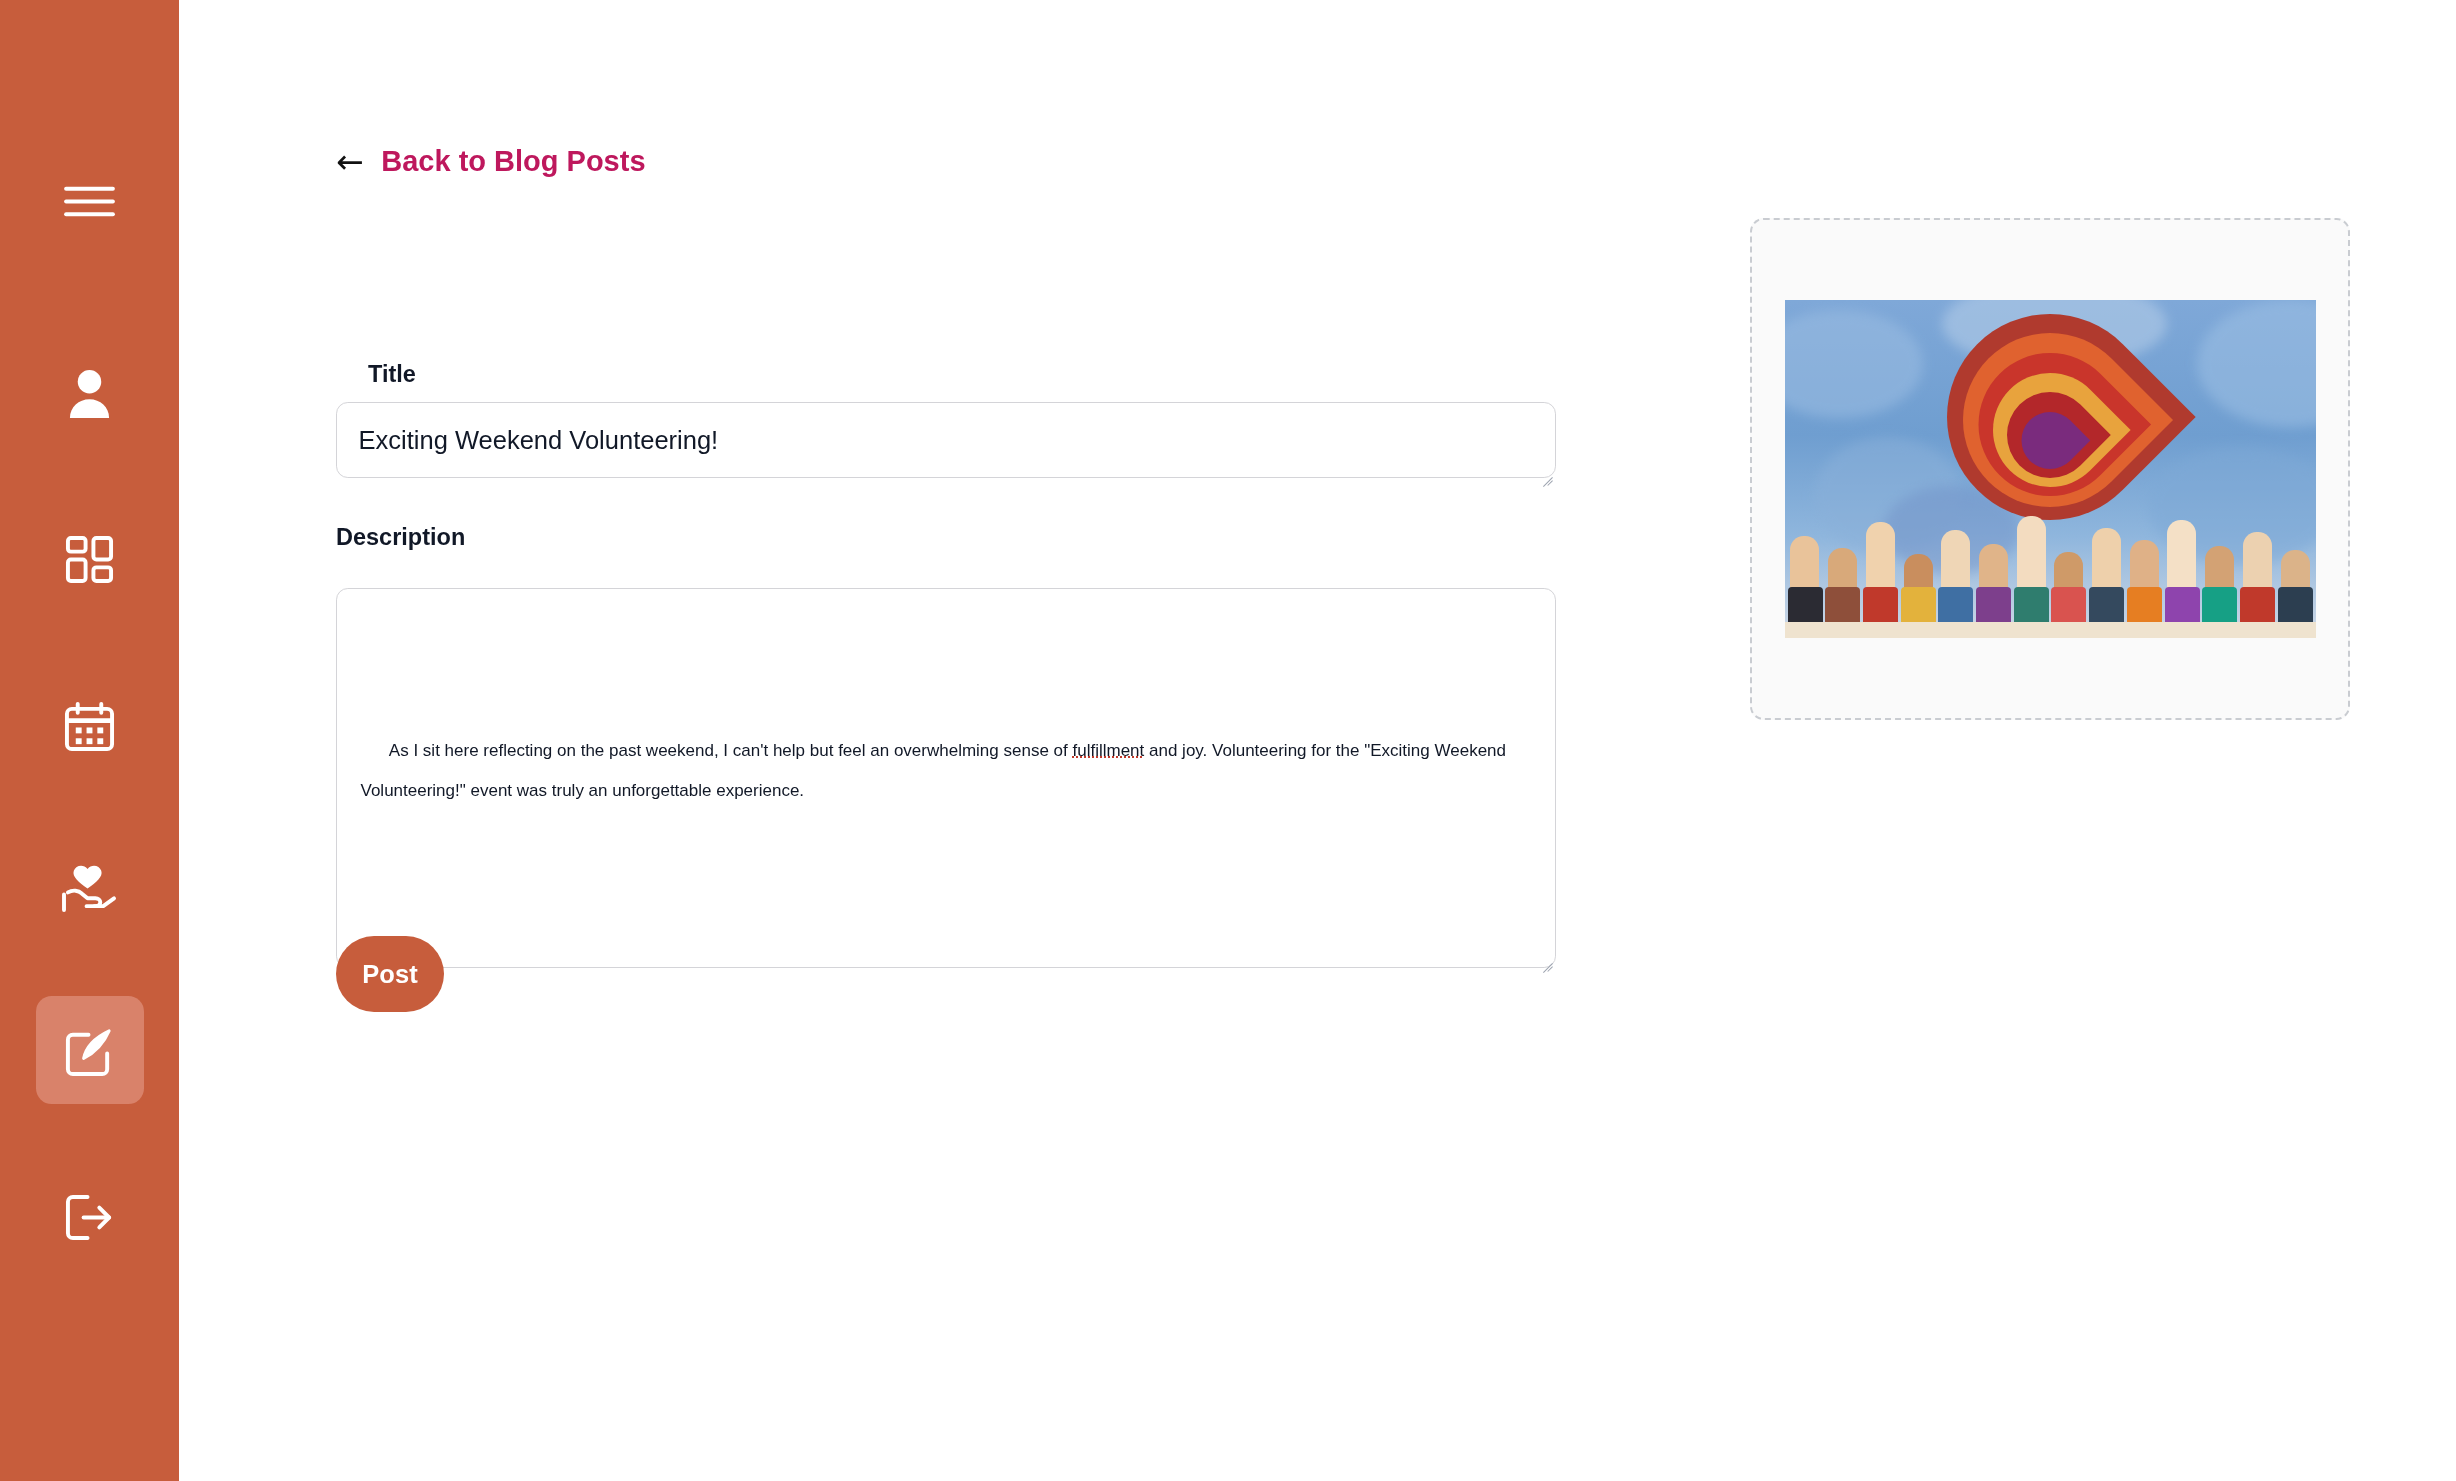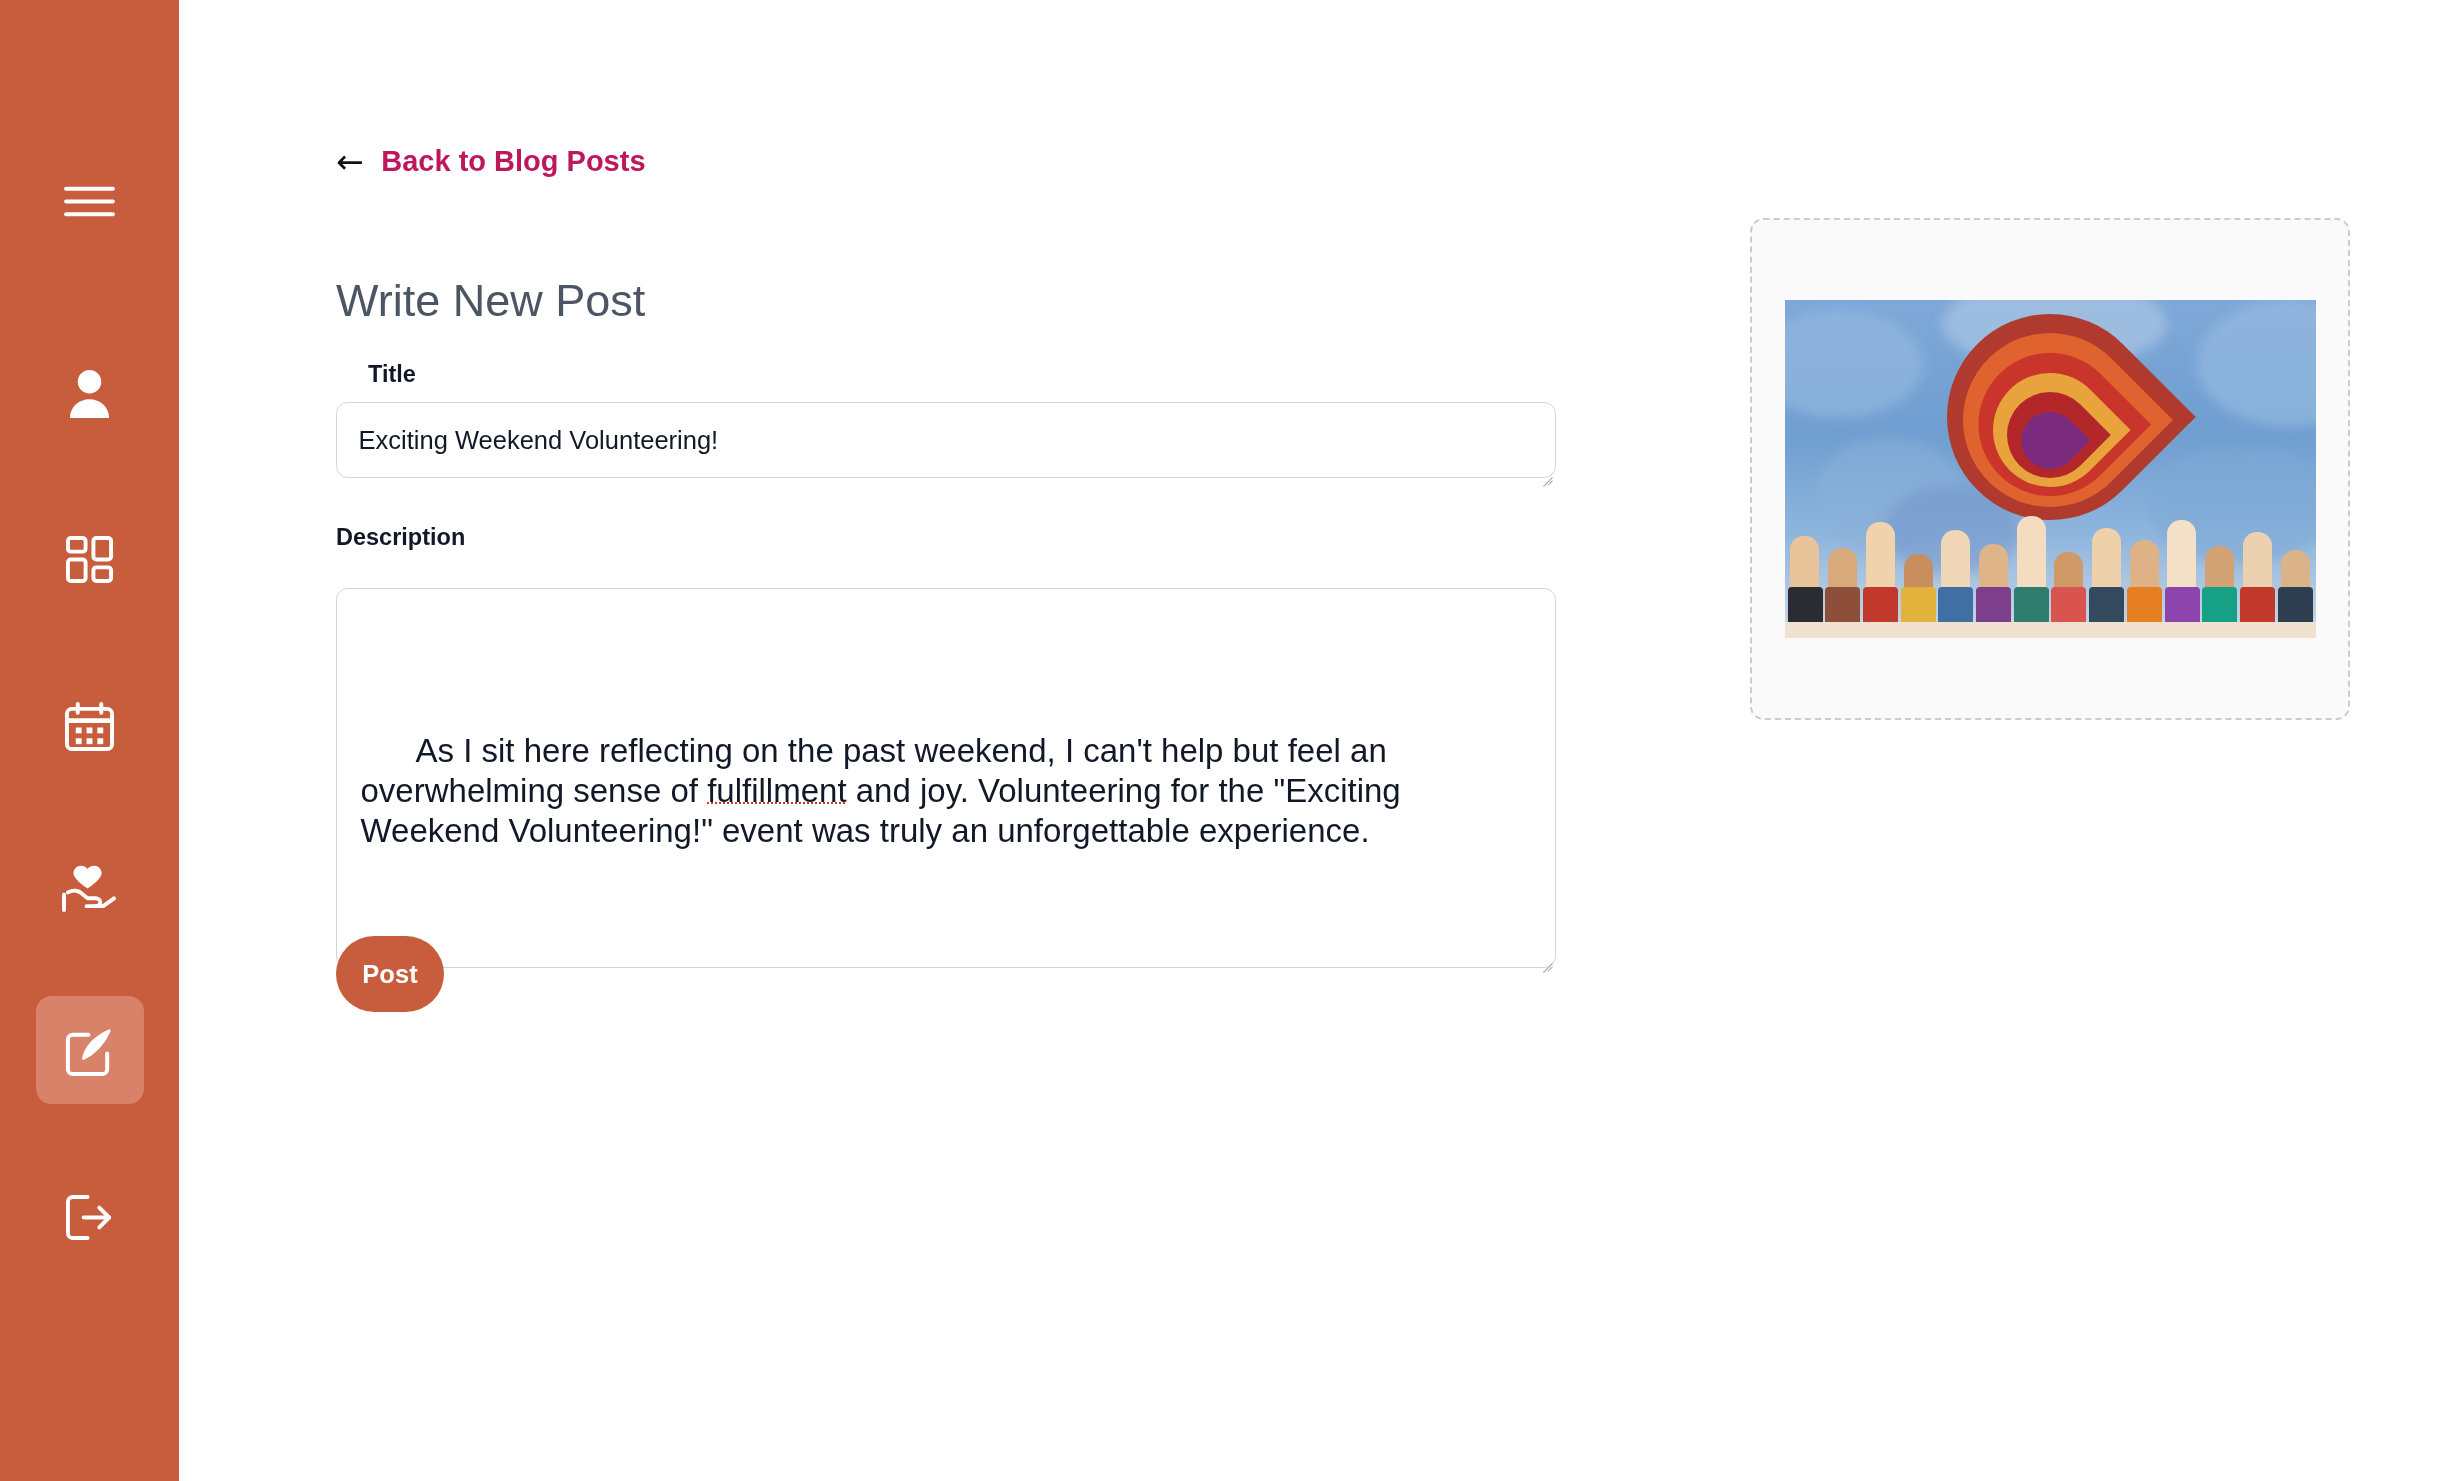--- a/index.html
+++ b/index.html
@@ -146,21 +146,21 @@
   .textarea-desc {
     position: absolute;
     left: 157px;
     top: 588px;
     width: 1220px;
     height: 380px;
     box-sizing: border-box;
     border: 1px solid #d4d4d8;
     border-radius: 11.8px;
     background: #ffffff;
-    font-size: 33px;
+    font-size: 17px;
     line-height: 40px;
     color: #111827;
     padding: 21.6px 23.5px;
     font-family: "Liberation Sans", sans-serif;
     resize: none;
     overflow: hidden;
     white-space: pre-wrap;
   }
   
   .misspell {
@@ -351,21 +351,20 @@
   </div>
 </div>
 
 <div class="main">
 
   <div class="back-link">
     <span class="back-arrow">←</span>
     <span class="back-label">Back to Blog Posts</span>
   </div>
 
-  <h1 class="page-title">Write New Post</h1>
 
   <div class="field-label label-title">Title</div>
   <textarea class="input-title" placeholder="Title" style="">Exciting Weekend Volunteering!</textarea>
   <span class="resize-grip grip-title"></span>
 
   <div class="field-label label-desc">Description</div>
 
   <div class="textarea-desc">
     <div>
       <span>As I sit here reflecting on the past weekend, I can't help but feel an overwhelming sense of </span><span class="misspell">fulfillment</span><span> and joy. Volunteering for the "Exciting Weekend Volunteering!" event was truly an unforgettable experience.</span>

